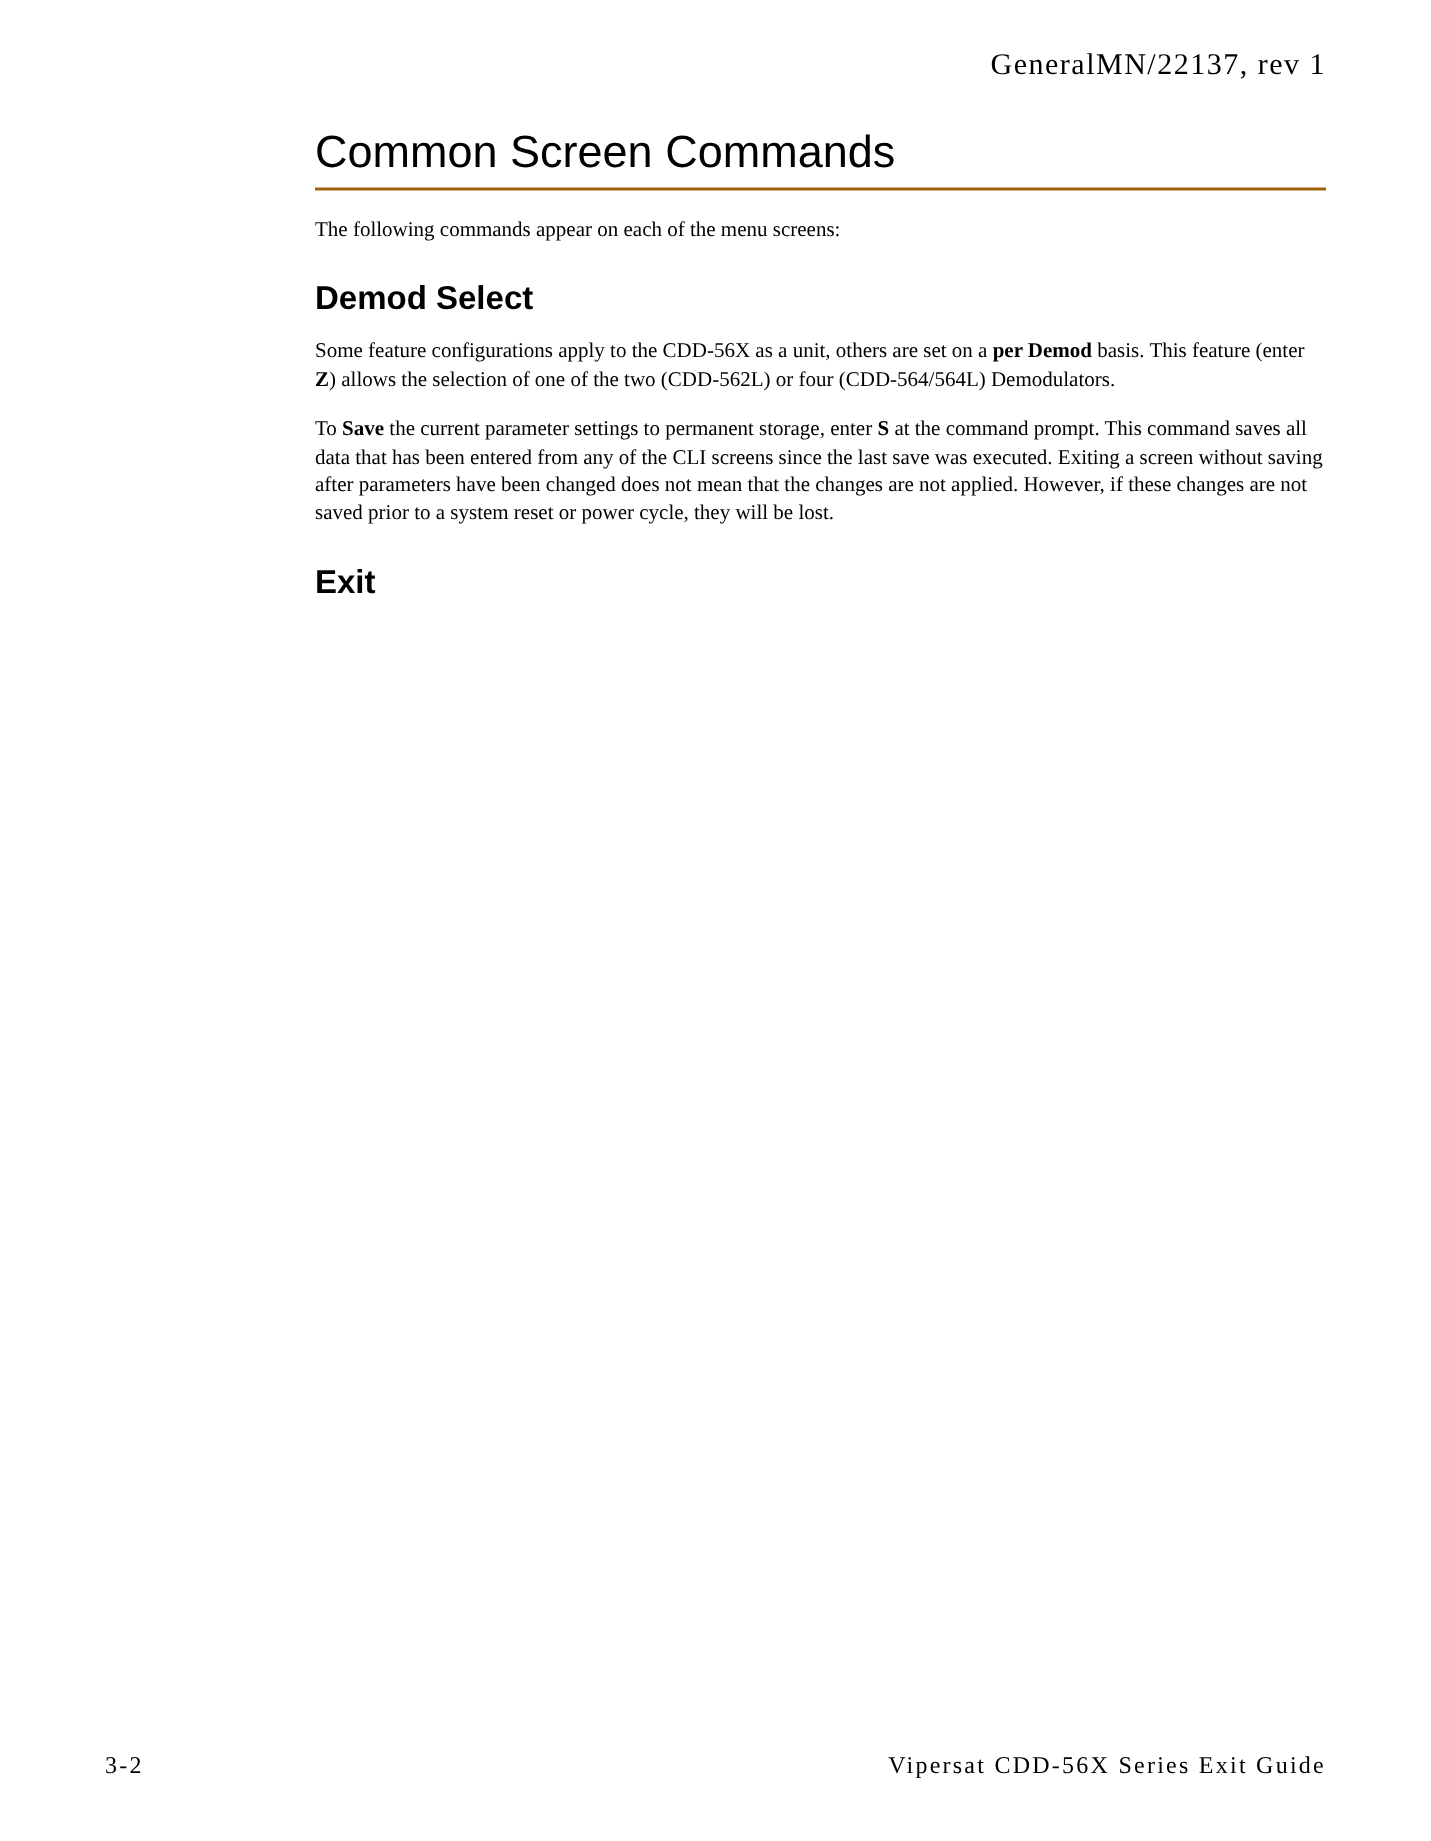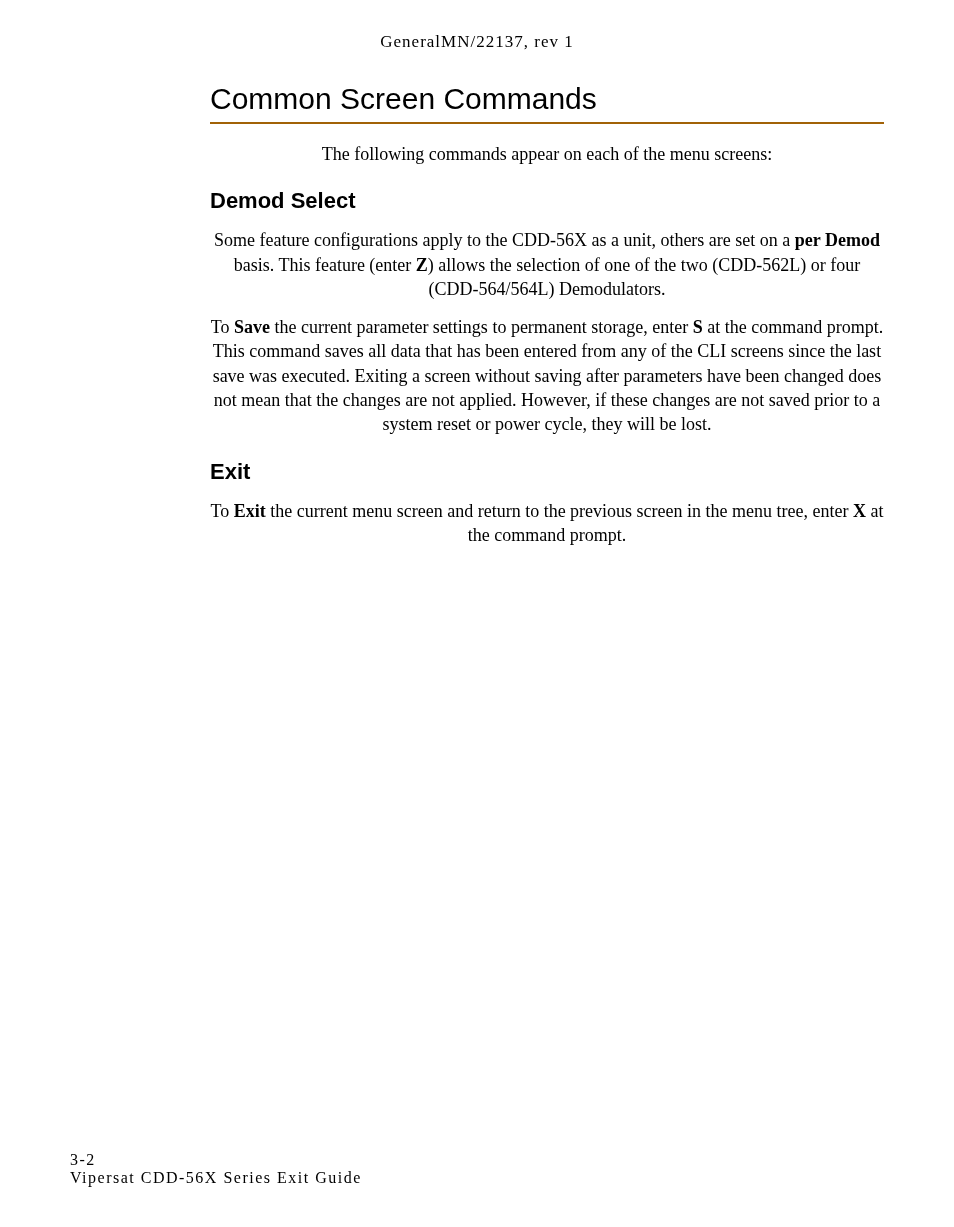--- a/index.html
+++ b/index.html
@@ -10,22 +10,22 @@
   body {
     font-family: Georgia, 'Times New Roman', serif;
     background: white;
     width: 954px;
     height: 1227px;
     position: relative;
     padding: 32px 70px 40px 70px;
   }
   .header {
     display: flex;
-    justify-content: center;
-    font-size: 17px;
+    justify-content: flex-end;
+    font-size: 20px;
     letter-spacing: 1px;
     margin-bottom: 30px;
   }
   .header-left {
     font-family: Georgia, serif;
   }
   .header-right {
     font-family: Liberation Serif, serif;
   }
   .content {
@@ -41,35 +41,33 @@
   }
   h2 {
     font-family: Arial, Helvetica, sans-serif;
     font-size: 22px;
     font-weight: bold;
     margin-top: 22px;
     margin-bottom: 14px;
   }
   p {
     font-family: Georgia, 'Times New Roman', serif;
-    font-size: 18px;
+    font-size: 14px;
     line-height: 1.35;
     margin-bottom: 14px;
-    text-align: center;
   }
   .footer {
     position: absolute;
     bottom: 40px;
     left: 70px;
     right: 70px;
     display: flex;
     justify-content: space-between;
     font-size: 16px;
     letter-spacing: 1.5px;
-    flex-direction: column;
   }
   .footer-left {
     font-family: Georgia, serif;
   }
   .footer-right {
     font-family: Georgia, serif;
   }
 </style>
 </head>
 <body>
@@ -86,22 +84,19 @@
   <h2>Demod Select</h2>
   <p>
     <span>Some feature configurations apply to the CDD-56X as a unit, others are set on a </span><b>per Demod</b><span> basis. This feature (enter </span><b>Z</b><span>) allows the selection of one of the two (CDD-562L) or four (CDD-564/564L) Demodulators.</span>
   </p>
 
   <p>
     <span>To </span><b>Save</b><span> the current parameter settings to permanent storage, enter </span><b>S</b><span> at the command prompt. This command saves all data that has been entered from any of the CLI screens since the last save was executed. Exiting a screen without saving after parameters have been changed does not mean that the changes are not applied. However, if these changes are not saved prior to a system reset or power cycle, they will be lost.</span>
   </p>
 
   <h2>Exit</h2>
-  <p>
-    <span>To </span><b>Exit</b><span> the current menu screen and return to the previous screen in the menu tree, enter </span><b>X</b><span> at the command prompt.</span>
-  </p>
 
 </div>
 
 <div class="footer">
   <span class="footer-left">3-2</span>
   <span class="footer-right">Vipersat CDD-56X Series Exit Guide</span>
 </div>
 
 </body></html>

